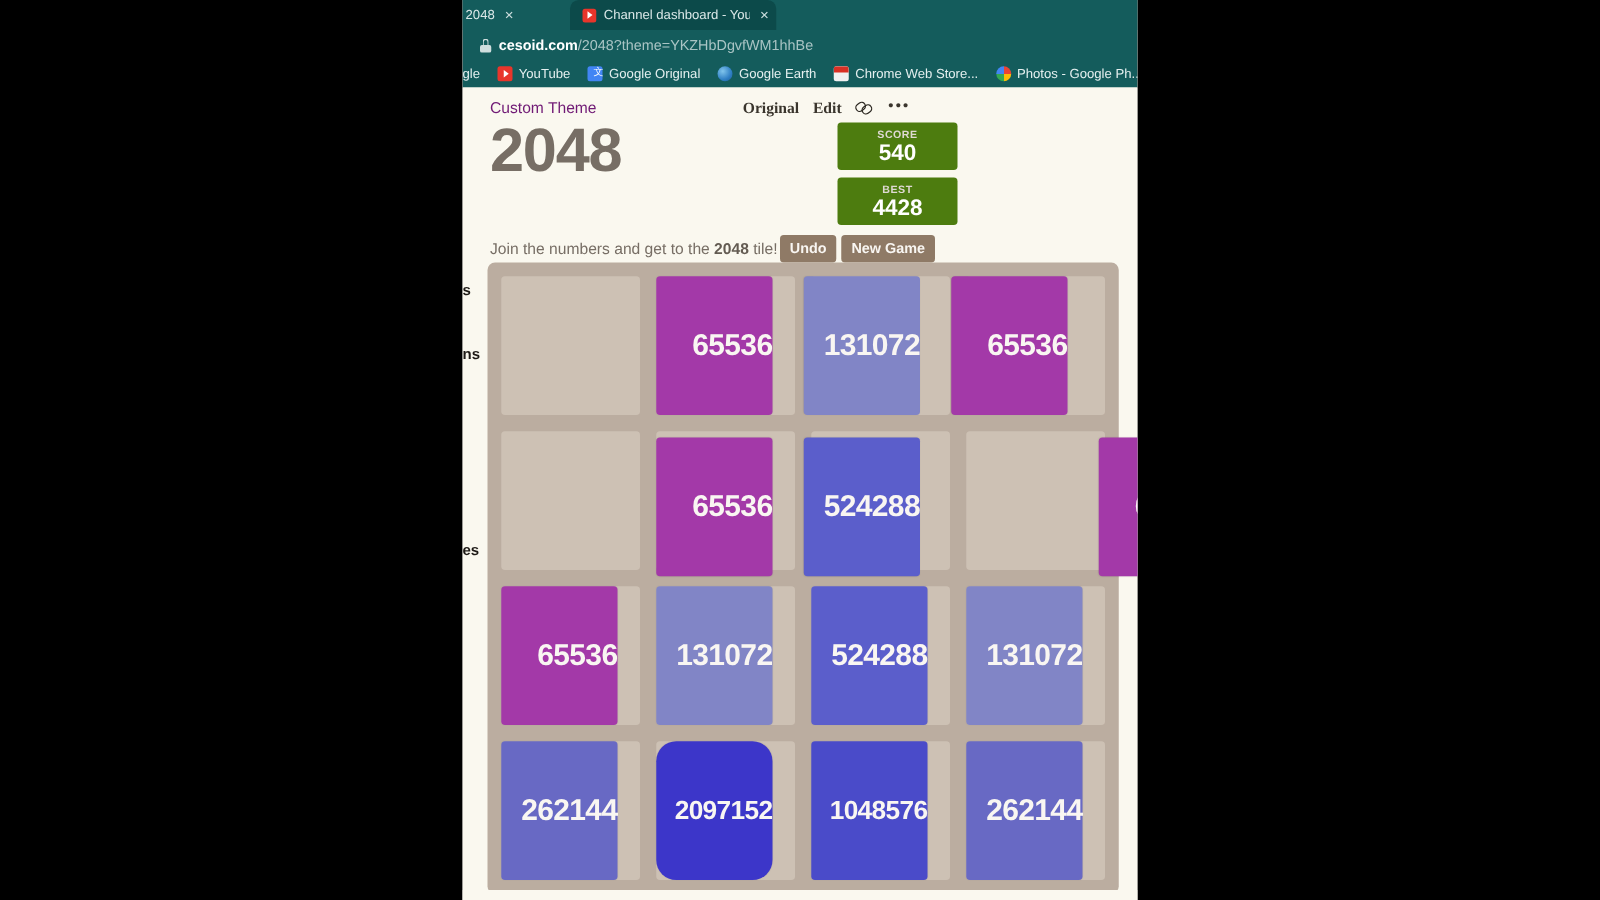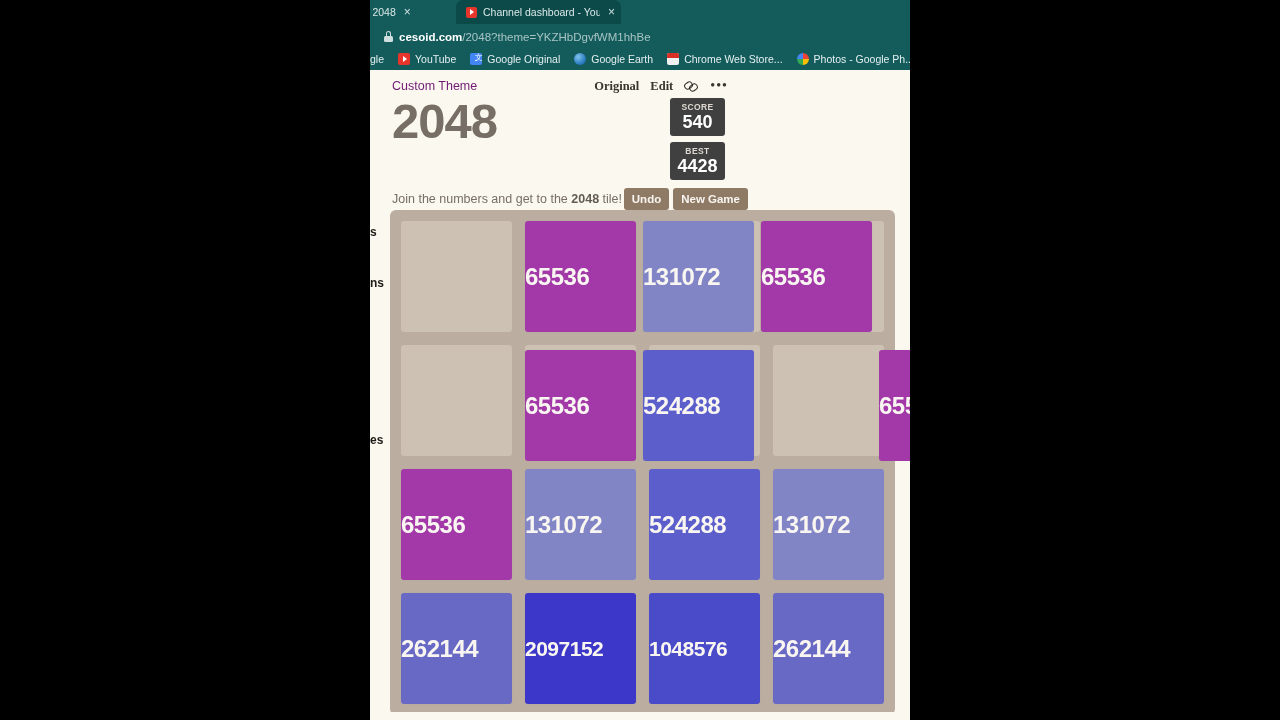--- a/index.html
+++ b/index.html
@@ -88,21 +88,21 @@
   .link-icon i:first-child { left: 0; top: 2px; }
   .link-icon i:last-child { left: 4.5px; top: 4px; }
   #dots { font-size: 14px; letter-spacing: 1px; color: #3a352d; line-height: 8px; }
 
   #title-row { position: absolute; left: 22px; top: 26px; }
   #code-line { font-size: 22.5px; font-weight: bold; color: #0d0c0a; letter-spacing: -0.4px; line-height: 26px; }
   #big-2048 { font-size: 49px; font-weight: bold; color: #776e65; line-height: 52px; letter-spacing: -1px; margin-top: -1px; }
 
   #scores { position: absolute; right: 162px; top: 28px; width: 78px; }
   .score-box {
-    width: 55px; height: 38px; background: #404040; border-radius: 3px;
+    width: 96px; height: 38px; background: #4d7c0f; border-radius: 3px;
     display: flex; flex-direction: column; align-items: center; justify-content: center;
     margin-bottom: 6px;
   }
   .score-box .lbl { font-size: 8.5px; font-weight: bold; color: #ded9d2; letter-spacing: 0.4px; line-height: 10px; }
   .score-box .val { font-size: 18px; font-weight: bold; color: #ffffff; line-height: 20px; }
 
   #ctrl-row { position: absolute; left: 22px; top: 118px; right: 162px; height: 24px; }
   #subtitle { position: absolute; left: 0; top: 4px; font-size: 12.5px; color: #776e65; }
   #subtitle b { font-weight: bold; color: #635b52; }
   #buttons { position: absolute; right: 0; top: 0; display: flex; gap: 4px; }
@@ -115,23 +115,23 @@
   #board {
     position: absolute; left: 20px; top: 140px; width: 505px; height: 505px;
     background: #bbada0; border-radius: 6px; padding: 11px;
   }
   #grid { position: absolute; left: 11px; top: 11px; width: 483px; height: 483px; }
   .cell {
     position: absolute; width: 111px; height: 111px;
     background: #cdc1b4; border-radius: 3px;
   }
   .tile {
-    position: absolute; width: 111px; height: 111px;
+    position: absolute; width: 93px; height: 111px;
     border-radius: 3px;
-    display: flex; align-items: center; justify-content: flex-start;
+    display: flex; align-items: center; justify-content: flex-end;
     color: #f9f6f2; font-weight: bold; line-height: 1;
     box-shadow: 0 0 1px rgba(0,0,0,0.08);
   }
   .t-s24 { font-size: 24px; letter-spacing: -0.5px; }
   .t-s21 { font-size: 21px; letter-spacing: -0.5px; }
 
   #board-fade {
     position: absolute; left: 0; bottom: 0; width: 540px; height: 8px;
     background: #faf8ef;
   }
@@ -283,21 +283,21 @@
             </div>
             <div class="tile t-s24" style="left: 248px; top: 248px; background: rgb(91, 94, 203);">
               <span>524288</span>
             </div>
             <div class="tile t-s24" style="left: 372px; top: 248px; background: rgb(129, 133, 198);">
               <span>131072</span>
             </div>
             <div class="tile t-s24" style="left: 0px; top: 372px; background: rgb(104, 105, 196);">
               <span>262144</span>
             </div>
-            <div class="tile t-s21" style="left: 124px; top: 372px; background: rgb(60, 54, 201);">
+            <div class="tile t-s21" style="left: 124px; top: 372px; background: rgb(60, 54, 201); border-radius: 16px;">
               <span>2097152</span>
             </div>
             <div class="tile t-s21" style="left: 248px; top: 372px; background: rgb(74, 75, 201);">
               <span>1048576</span>
             </div>
             <div class="tile t-s24" style="left: 372px; top: 372px; background: rgb(104, 105, 196);">
               <span>262144</span>
             </div>
           </div>
       </div>

